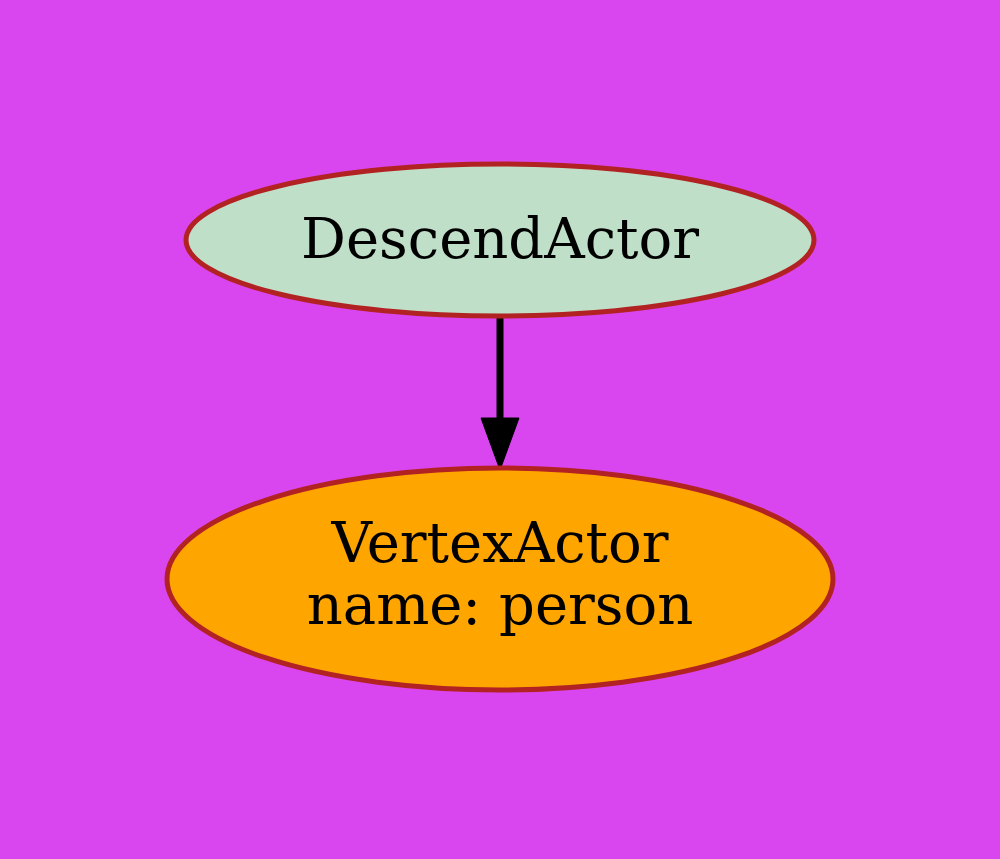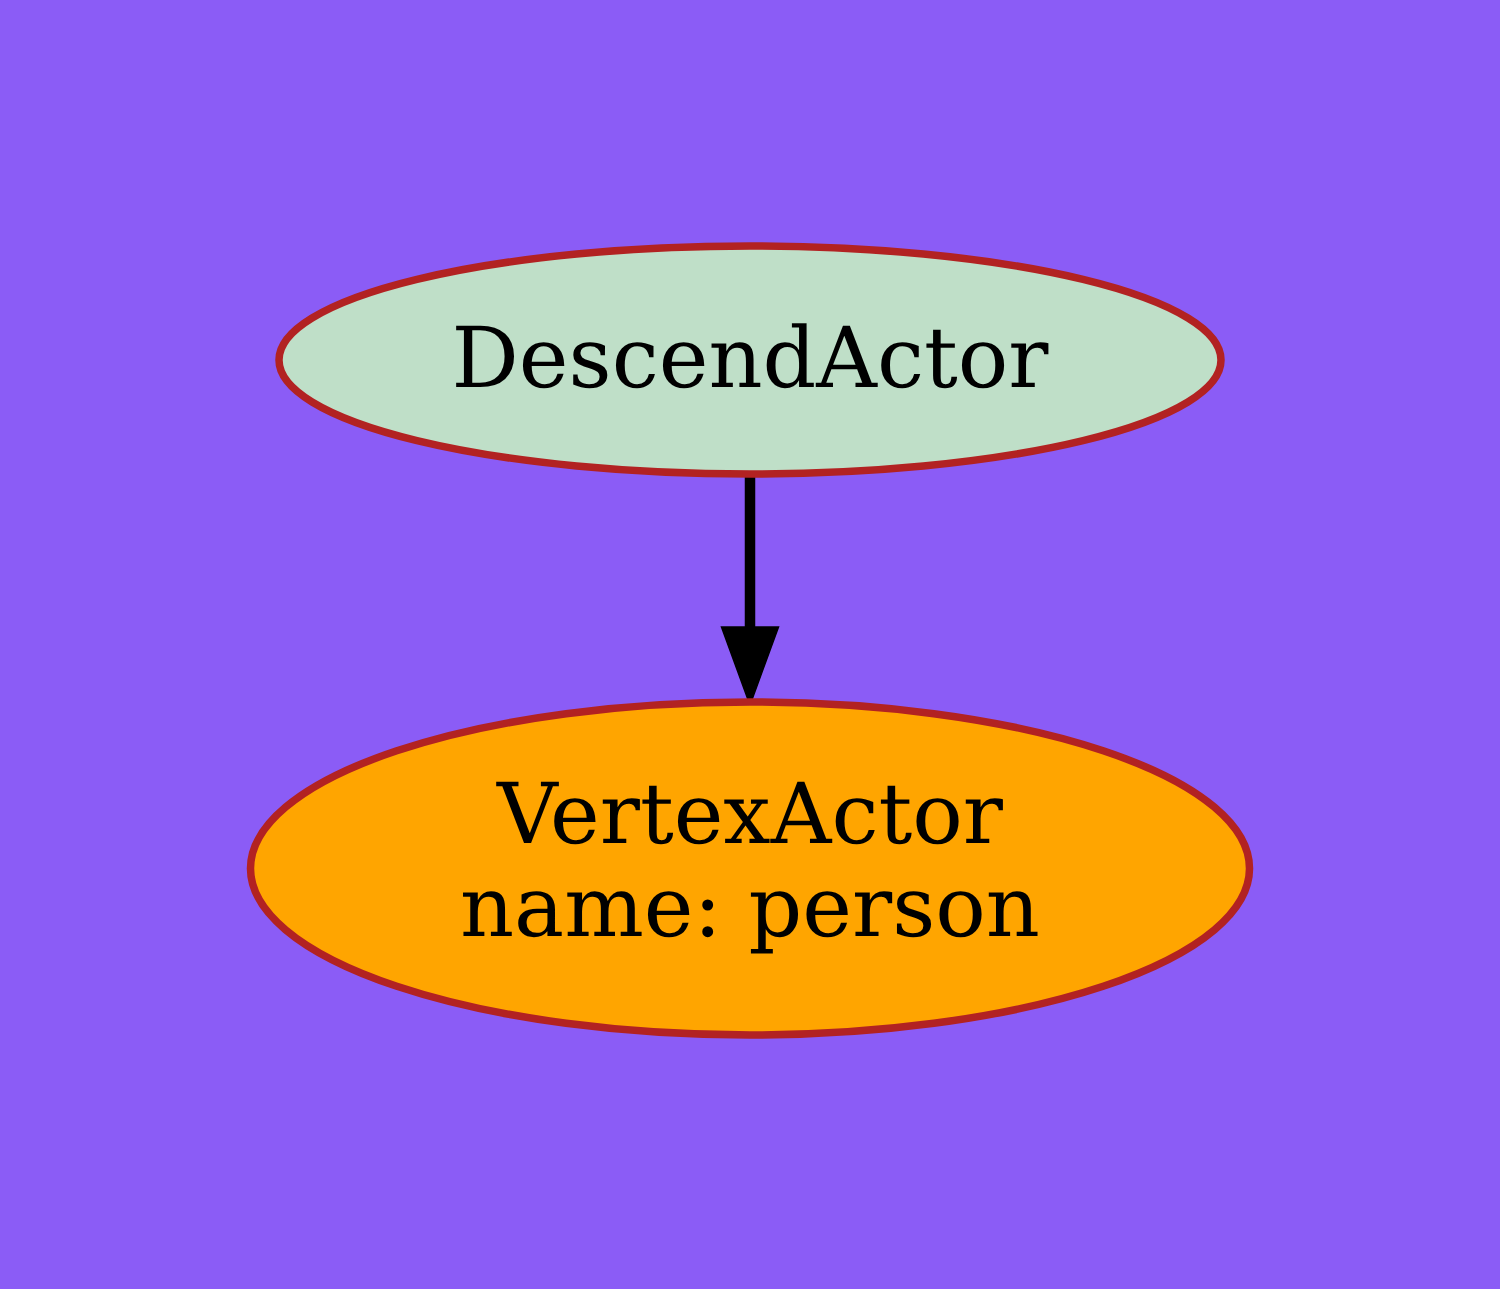--- a/index.html
+++ b/index.html
@@ -11,21 +11,21 @@
   body {
     width: 1000px;
     height: 859px;
     overflow: hidden;
     font-family: "DejaVu Serif", "Liberation Serif", serif;
   }
   #graph-canvas {
     position: relative;
     width: 1000px;
     height: 859px;
-    background: #8b5cf6;
+    background: #d946ef;
   }
   #graph-svg {
     display: block;
     width: 1000px;
     height: 859px;
   }
   .node-label {
     font-family: "DejaVu Serif", "Liberation Serif", serif;
     font-size: 56px;
     fill: #000000;

